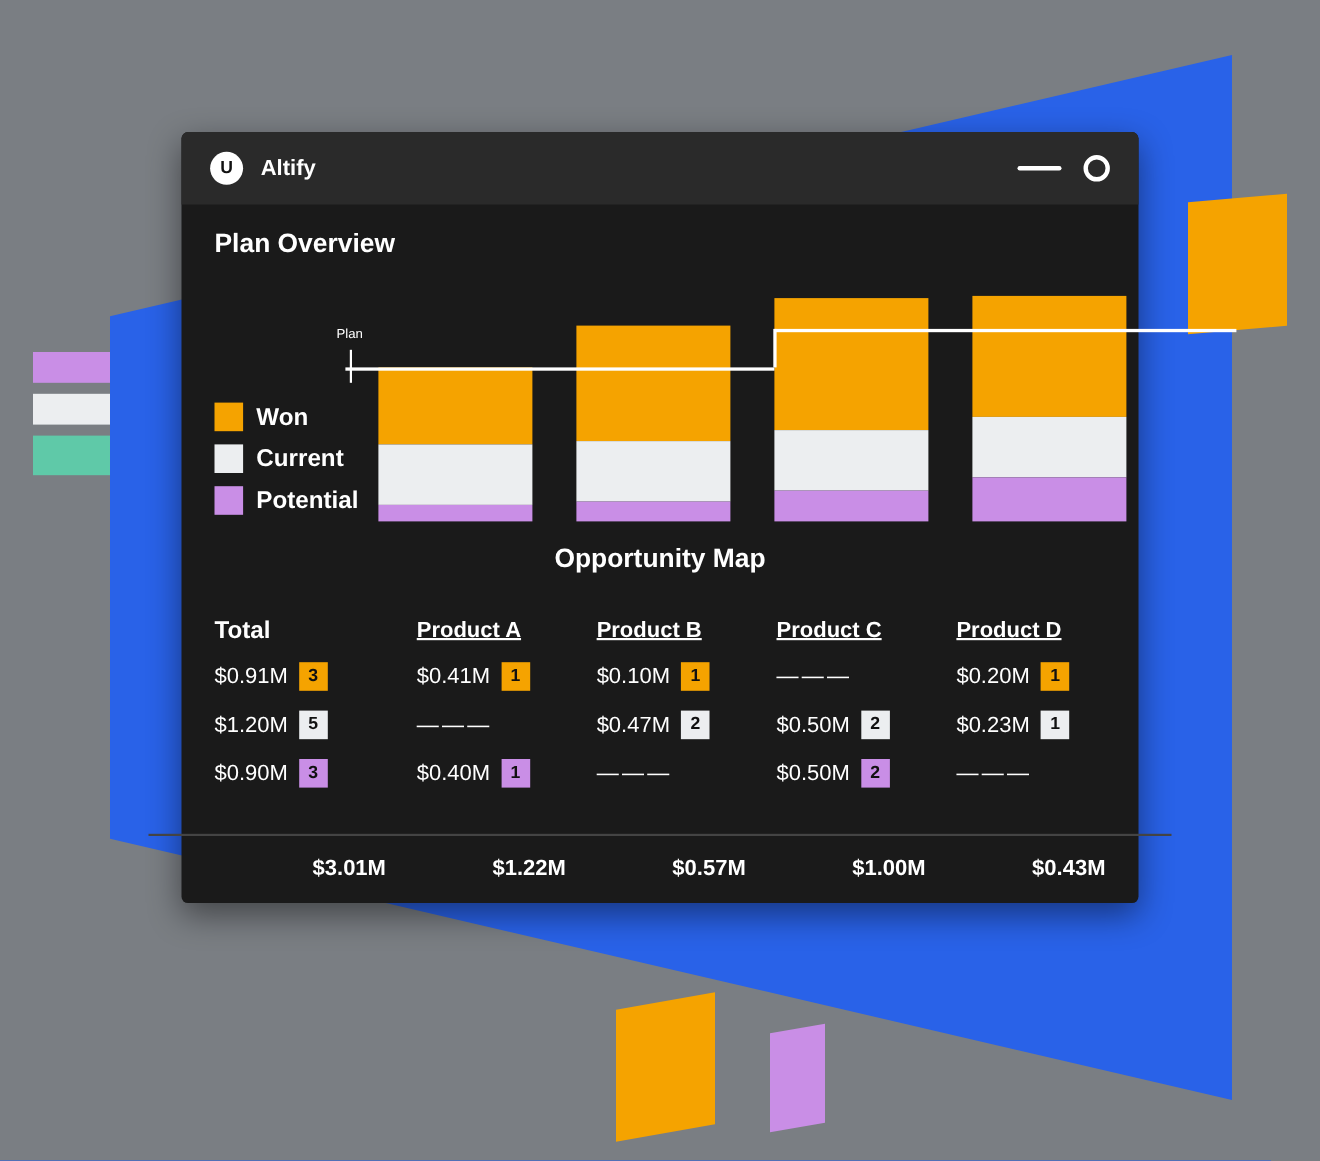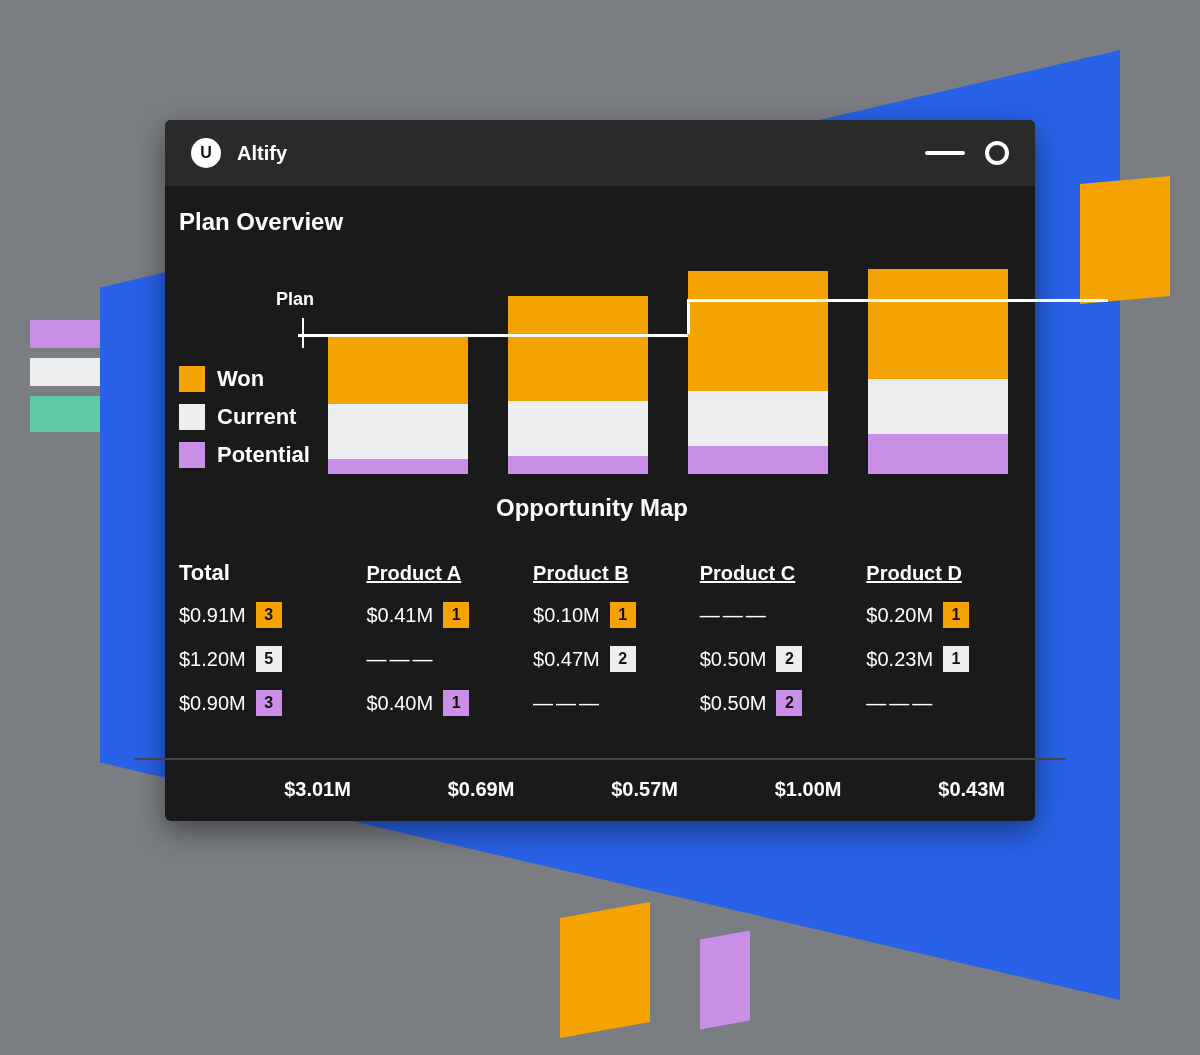--- a/index.html
+++ b/index.html
@@ -51,30 +51,30 @@
     width: 30px; height: 30px; border-radius: 50%;
     background: #fff; color: #111;
     display: flex; align-items: center; justify-content: center;
     font-weight: 900; font-size: 16px;
   }
   .app-title { margin-left: 16px; font-size: 20px; font-weight: 700; }
   .win-controls { margin-left: auto; display: flex; align-items: center; gap: 20px; }
   .win-min { width: 40px; height: 4px; background: #fff; border-radius: 2px; }
   .win-circ { width: 24px; height: 24px; border: 4px solid #fff; border-radius: 50%; }
 
-  .panel-body { padding: 22px 30px 0 14px; }
+  .panel-body { padding: 22px 30px 0 30px; }
 
   .section-title { font-size: 24px; font-weight: 800; margin-bottom: 8px; }
   .section-rule { display:flex; align-items:center; gap:14px; margin: 20px 0 14px 0; flex-direction: column;}
   .section-rule .rule { flex:1; height:2px; background:#555; }
 
   
   .chart-row { display: flex; align-items: flex-end; gap: 18px; position: relative; }
   .legend-col { width: 150px; display:flex; flex-direction:column; gap:12px; padding-bottom:6px; position:relative; }
-  .plan-label { font-size:18px; font-weight:700; align-self:flex-end; margin-right:-4px; margin-bottom:-4px;}
+  .plan-label { font-size:12px; font-weight:400; align-self:flex-end; margin-right:-4px; margin-bottom:-4px;}
   .plan-tick  { width:2px; height:30px; background:#fff; align-self:flex-end; margin-right:6px; margin-bottom:6px;}
   .leg-item { display:flex; align-items:center; gap:12px; font-size:22px; font-weight:700; }
   .leg-sw { width:26px; height:26px; }
   .sw-won { background:#f5a300; }
   .sw-cur { background:#eceef0; }
   .sw-pot { background:#c98ee6; }
 
   .bars-area { flex:1; display:flex; align-items:flex-end; gap:40px; height:230px; position:relative; }
   .bar { width:140px; display:flex; flex-direction:column; justify-content:flex-end; }
   .seg { width:100%; }
@@ -258,19 +258,19 @@
               <span class="dash">———</span>
             </div>
           </div>
         </div>
     </div>
   </div>
 
   <div class="op-divider"></div>
   <div class="op-foot" id="op-foot" style="padding-left:30px;padding-right:30px;">
       <div class="ft">$3.01M</div>
-      <div class="ft">$0.69M</div>
+      <div class="ft">$1.22M</div>
       <div class="ft">$0.57M</div>
       <div class="ft">$1.00M</div>
       <div class="ft">$0.43M</div>
     </div>
 
 </div>
 
 </body></html>

